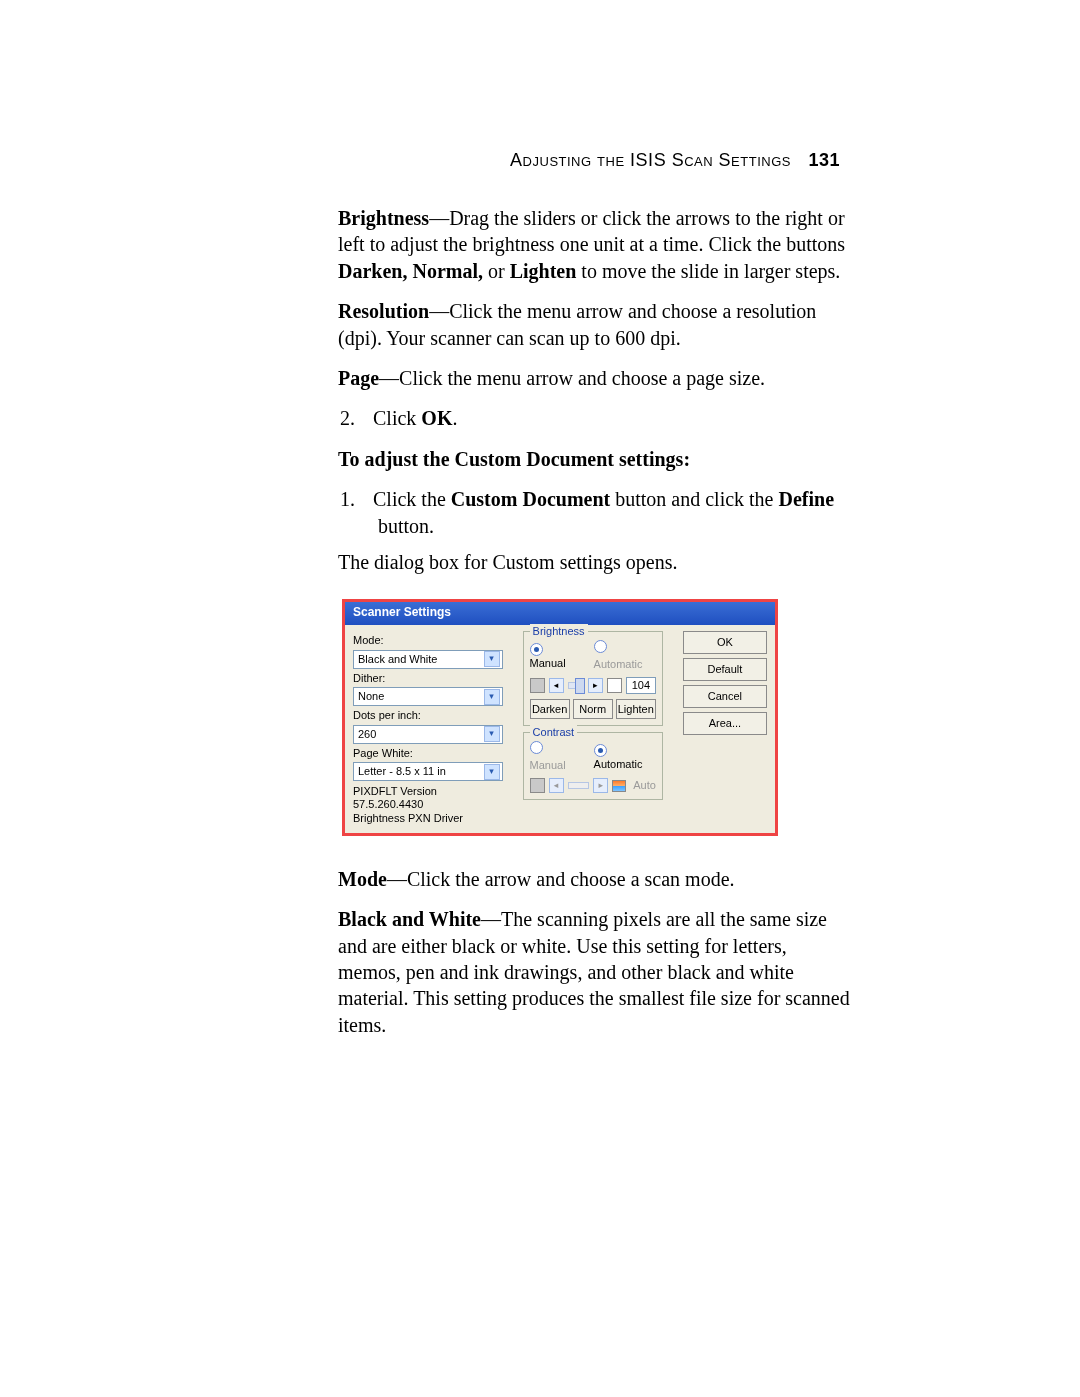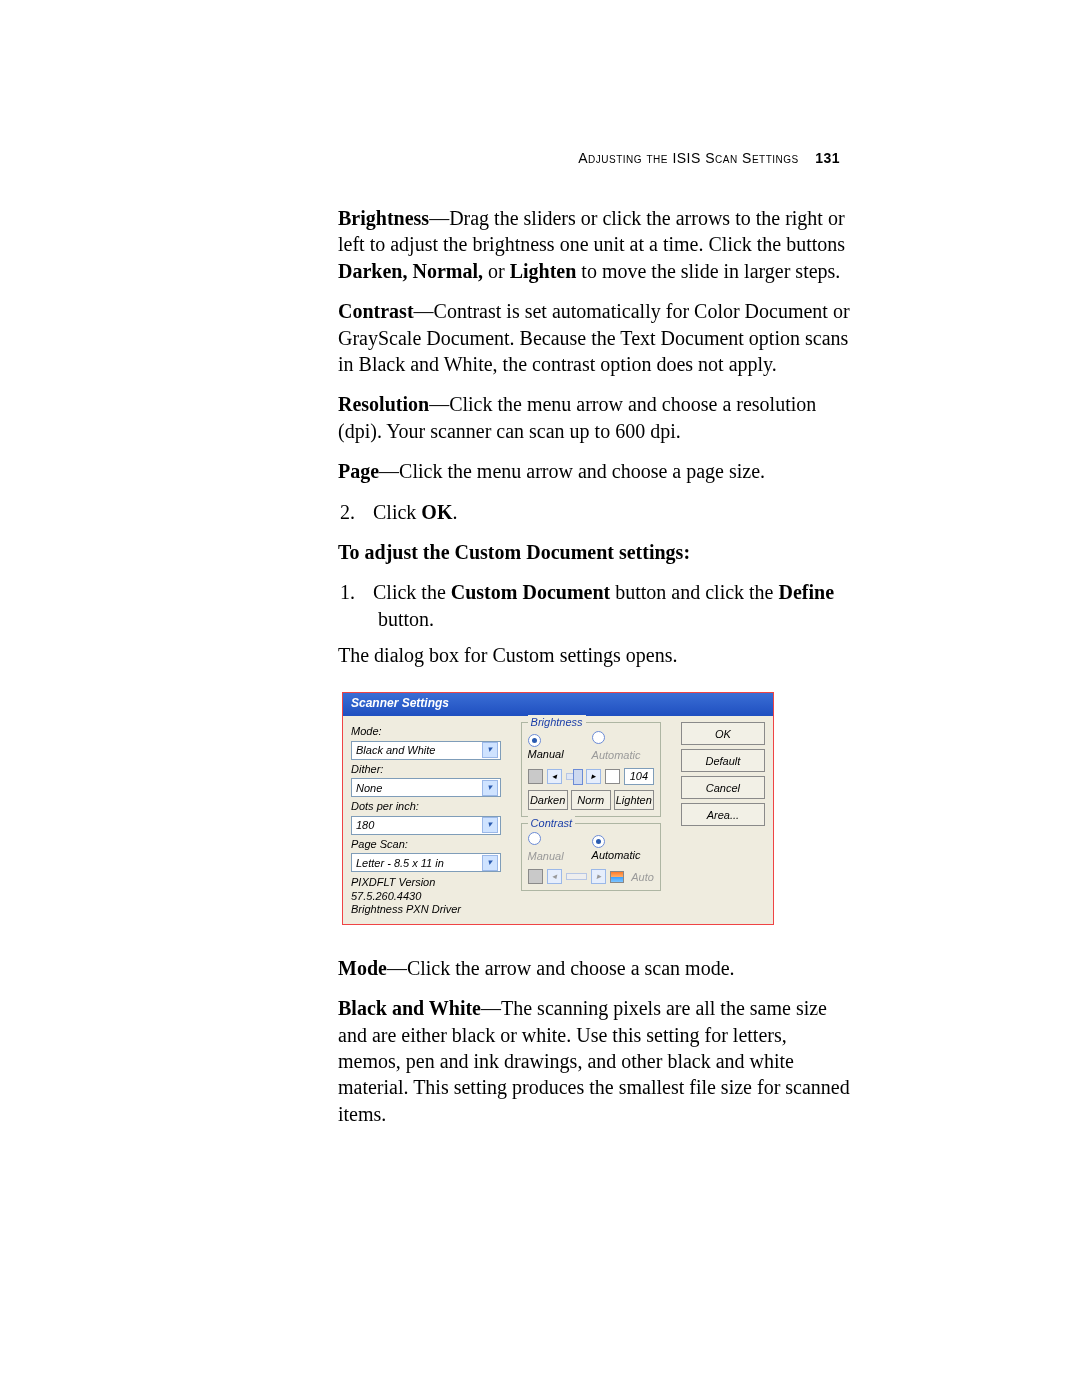--- a/index.html
+++ b/index.html
@@ -14,21 +14,21 @@
   .page {
     position: relative;
     width: 1080px;
     height: 1397px;
   }
   .header-line {
     position: absolute;
     top: 150px;
     right: 240px;
     font-family: Arial, Helvetica, sans-serif;
-    font-size: 14px;
+    font-size: 18px;
     letter-spacing: 0.5px;
   }
   .header-line .smallcaps { font-variant: small-caps; }
   .header-line .pagenum { font-weight: bold; margin-left: 12px; }
   .content {
     position: absolute;
     left: 338px;
     top: 205px;
     width: 512px;
     font-size: 20px;
@@ -38,26 +38,25 @@
   .content .num-item { margin-left: -40px; padding-left: 40px; }
   .content .num-item .num { display:inline-block; width: 28px; margin-left:-38px; }
   .subhead { font-weight: bold; margin-top: 24px; margin-bottom: 8px; }
   .indent1 { margin-left: 26px; }
   .bold { font-weight: bold; }
 
   
   .dialog {
     margin: 24px 16px 30px 4px;
     width: 430px;
-    border: 1px solid #ef4444;
+    border: 3px solid #ef4444;
     font-family: Tahoma, Arial, sans-serif;
     font-size: 11px;
     background: #efecdf;
     color: #000;
-    font-style: italic;
   }
   .dialog .titlebar {
     background: linear-gradient(#3a6ed5, #1f4fc0);
     color: #fff;
     font-weight: bold;
     padding: 3px 8px 4px 8px;
     font-size: 12px;
   }
   .dialog .body {
     display: flex;
@@ -124,23 +123,20 @@
     <span class="smallcaps">Adjusting the ISIS Scan Settings</span>
     <span class="pagenum">131</span>
   </div>
 
   <div class="content">
 
     <p>
       <span class="bold">Brightness</span><span>—Drag the sliders or click the arrows to the right or left to adjust the brightness one unit at a time. Click the buttons </span><span class="bold">Darken, Normal,</span><span> or </span><span class="bold">Lighten</span><span> to move the slide in larger steps.</span>
     </p>
 
-    <p>
-      <span class="bold">Contrast</span><span>—Contrast is set automatically for Color Document or GrayScale Document. Because the Text Document option scans in Black and White, the contrast option does not apply.</span>
-    </p>
 
     <p>
       <span class="bold">Resolution</span><span>—Click the menu arrow and choose a resolution (dpi). Your scanner can scan up to 600 dpi.</span>
     </p>
 
     <p>
       <span class="bold">Page</span><span>—Click the menu arrow and choose a page size.</span>
     </p>
 
     <p class="num-item" style="margin-left:0;">
@@ -166,24 +162,24 @@
             <span>Black and White</span>
             <span class="arrow">▾</span>
           </div>
           <div class="lbl">Dither:</div>
           <div class="combo">
             <span>None</span>
             <span class="arrow">▾</span>
           </div>
           <div class="lbl">Dots per inch:</div>
           <div class="combo">
-            <span>180</span>
-            <span class="arrow">▾</span>
-          </div>
-          <div class="lbl">Page Scan:</div>
+            <span>260</span>
+            <span class="arrow">▾</span>
+          </div>
+          <div class="lbl">Page White:</div>
           <div class="combo">
             <span>Letter - 8.5 x 11 in</span>
             <span class="arrow">▾</span>
           </div>
           <div class="version">
             <div>PIXDFLT Version 57.5.260.4430</div>
             <div>Brightness PXN Driver</div>
           </div>
         </div>
 

